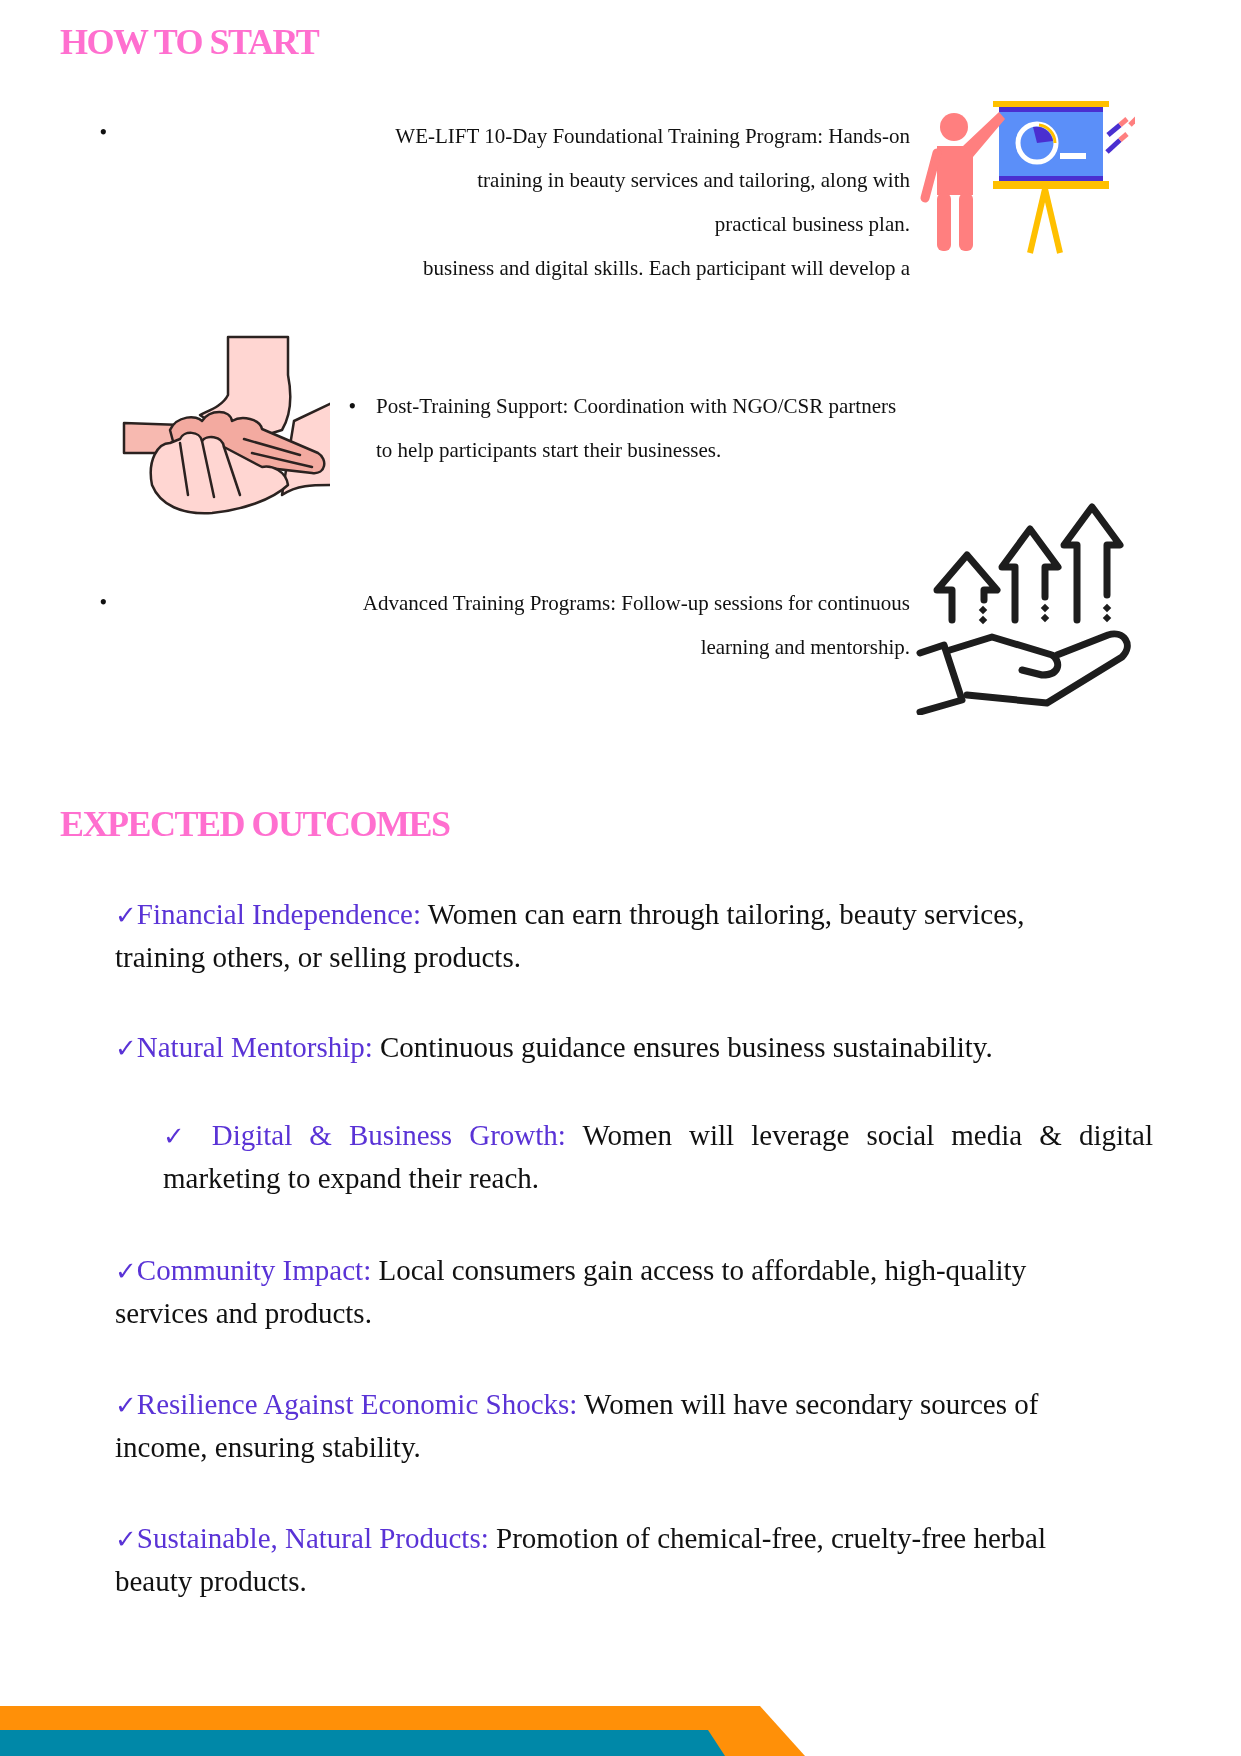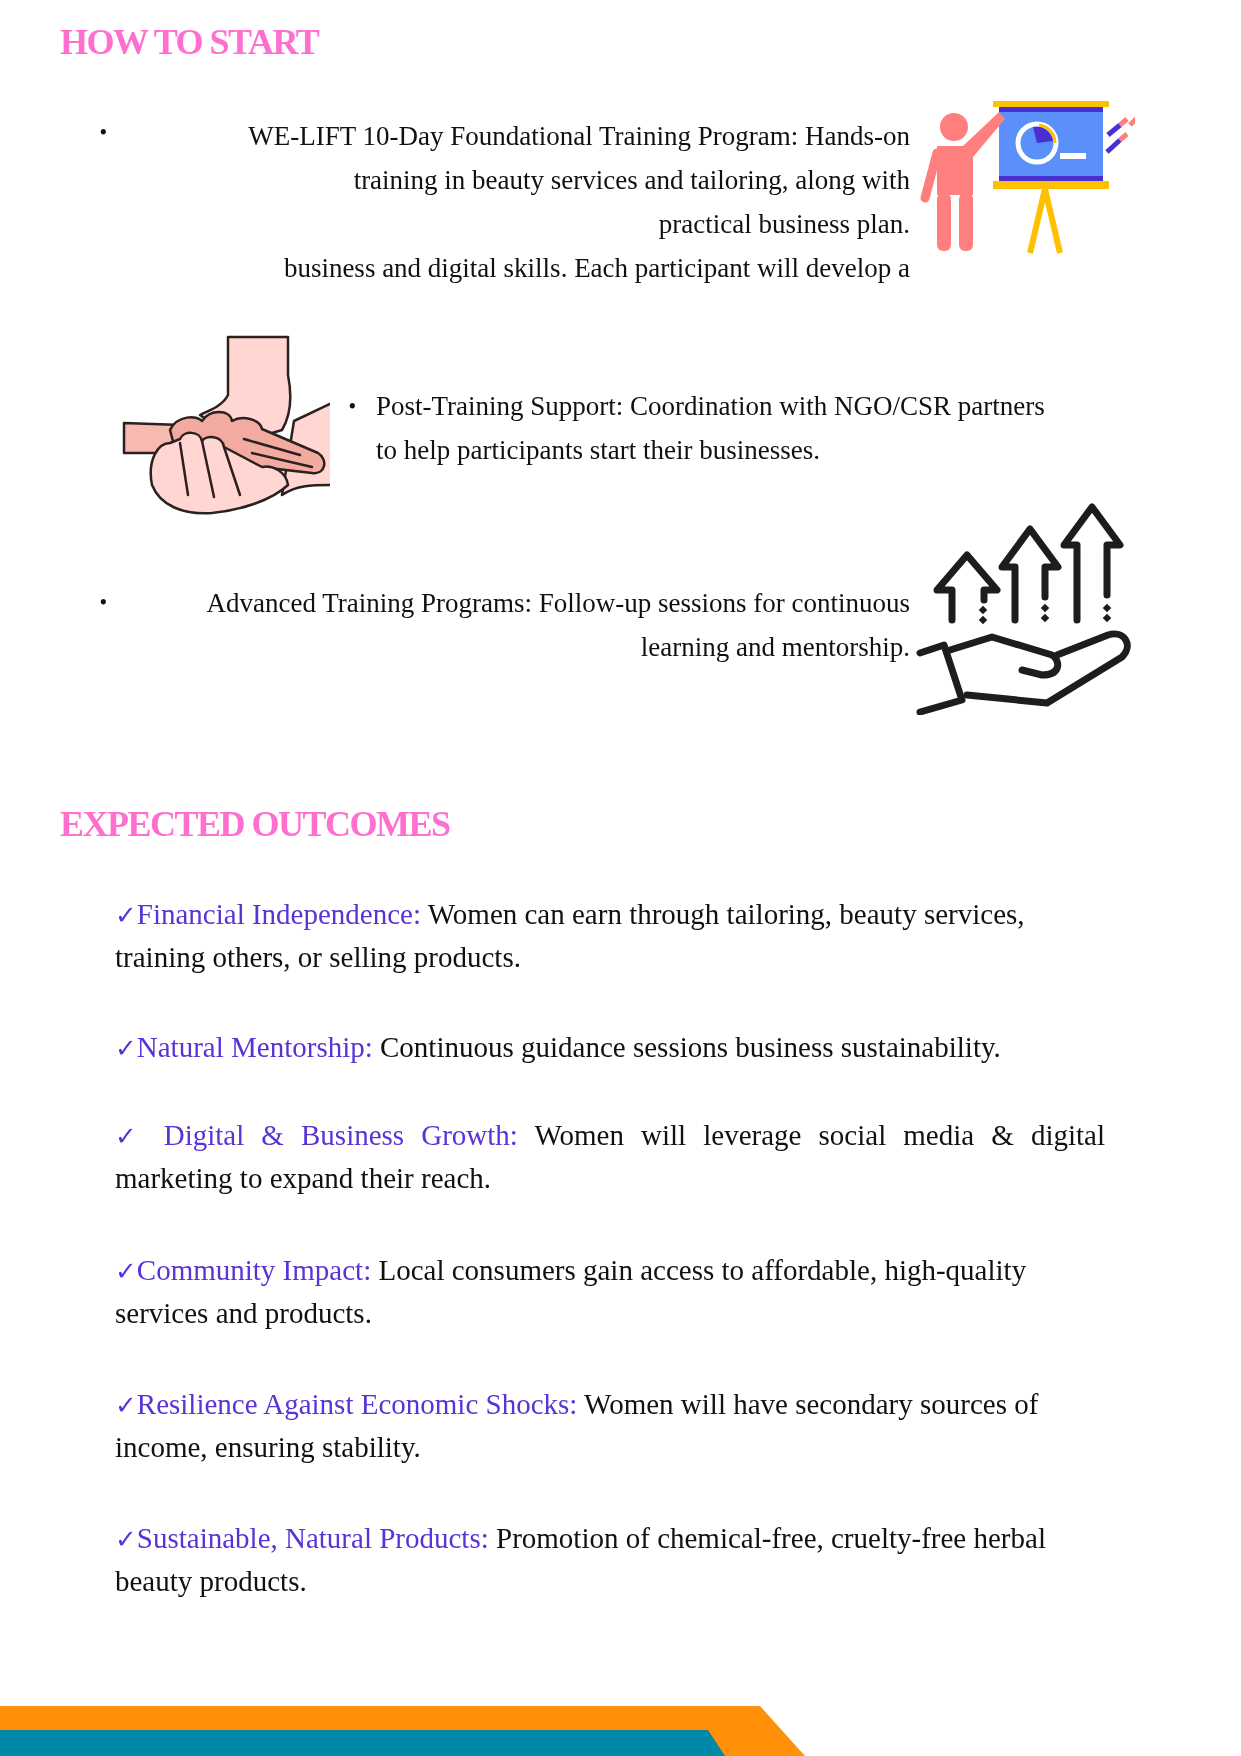--- a/index.html
+++ b/index.html
@@ -3,27 +3,27 @@
 <meta charset="utf-8">
 <style>
   html, body { margin:0; padding:0; background:#ffffff; }
   body { width:1241px; height:1756px; position:relative; overflow:hidden;
          font-family:"DejaVu Serif","Liberation Serif",serif; color:#111111; }
   .heading { position:absolute; left:60px; margin:0; font-family:"Liberation Serif",serif;
              font-weight:bold; color:#ff6fcf; font-size:36px; letter-spacing:-1.5px; line-height:1; }
   #h1 { top:24px; }
   #h2 { top:798px;margin-top:8px; }
   .para { position:absolute; margin:0; font-family:"Liberation Serif",serif;
-          font-size:27px; line-height:44px; color:#111111; transform-origin:left top; }
+          font-size:21px; line-height:44px; color:#111111; transform-origin:left top; }
   .bullet { position:absolute; font-size:18px; color:#111111; }
   .right { text-align:right; }
   .ic { position:absolute; }
   .out { position:absolute; left:115px; width:990px; margin:0;
          font-family:"Liberation Serif",serif; font-size:29px; line-height:42px; color:#111111; }
-  .out.justify { text-align:justify; }
+  .out.justify { text-align:justify;margin-left:48px; }
   .check { color:#5a33d6; font-weight:bold; font-family:"DejaVu Sans",sans-serif; font-size:26px; }
   .label { color:#5a33d6; }
   .footer { position:absolute; left:0; bottom:0; width:1241px; height:50px; }
 </style>
 </head>
 <body>
 
 <h1 id="h1" class="heading">HOW TO START</h1>
 
 <span class="bullet" style="left:98px;top:122px;">•</span>
@@ -105,21 +105,21 @@
   </g>
 </svg>
 
 <h1 id="h2" class="heading">EXPECTED OUTCOMES</h1>
 
 <p class="out" style="top:893px;">
   <span class="check">✓</span><span class="label">Financial Independence:</span><span> Women can earn through tailoring, beauty services, training others, or selling products.</span>
 </p>
 
 <p class="out" style="top:1026px;">
-  <span class="check">✓</span><span class="label">Natural Mentorship:</span><span> Continuous guidance sessions business sustainability.</span>
+  <span class="check">✓</span><span class="label">Natural Mentorship:</span><span> Continuous guidance ensures business sustainability.</span>
 </p>
 
 <p class="out justify" style="top:1114px;">
   <span class="check">✓</span><span class="label"> Digital &amp; Business Growth:</span><span> Women will leverage social media &amp; digital marketing to expand their reach.</span>
 </p>
 
 <p class="out" style="top:1249px;">
   <span class="check">✓</span><span class="label">Community Impact:</span><span> Local consumers gain access to affordable, high-quality services and products.</span>
 </p>
 

